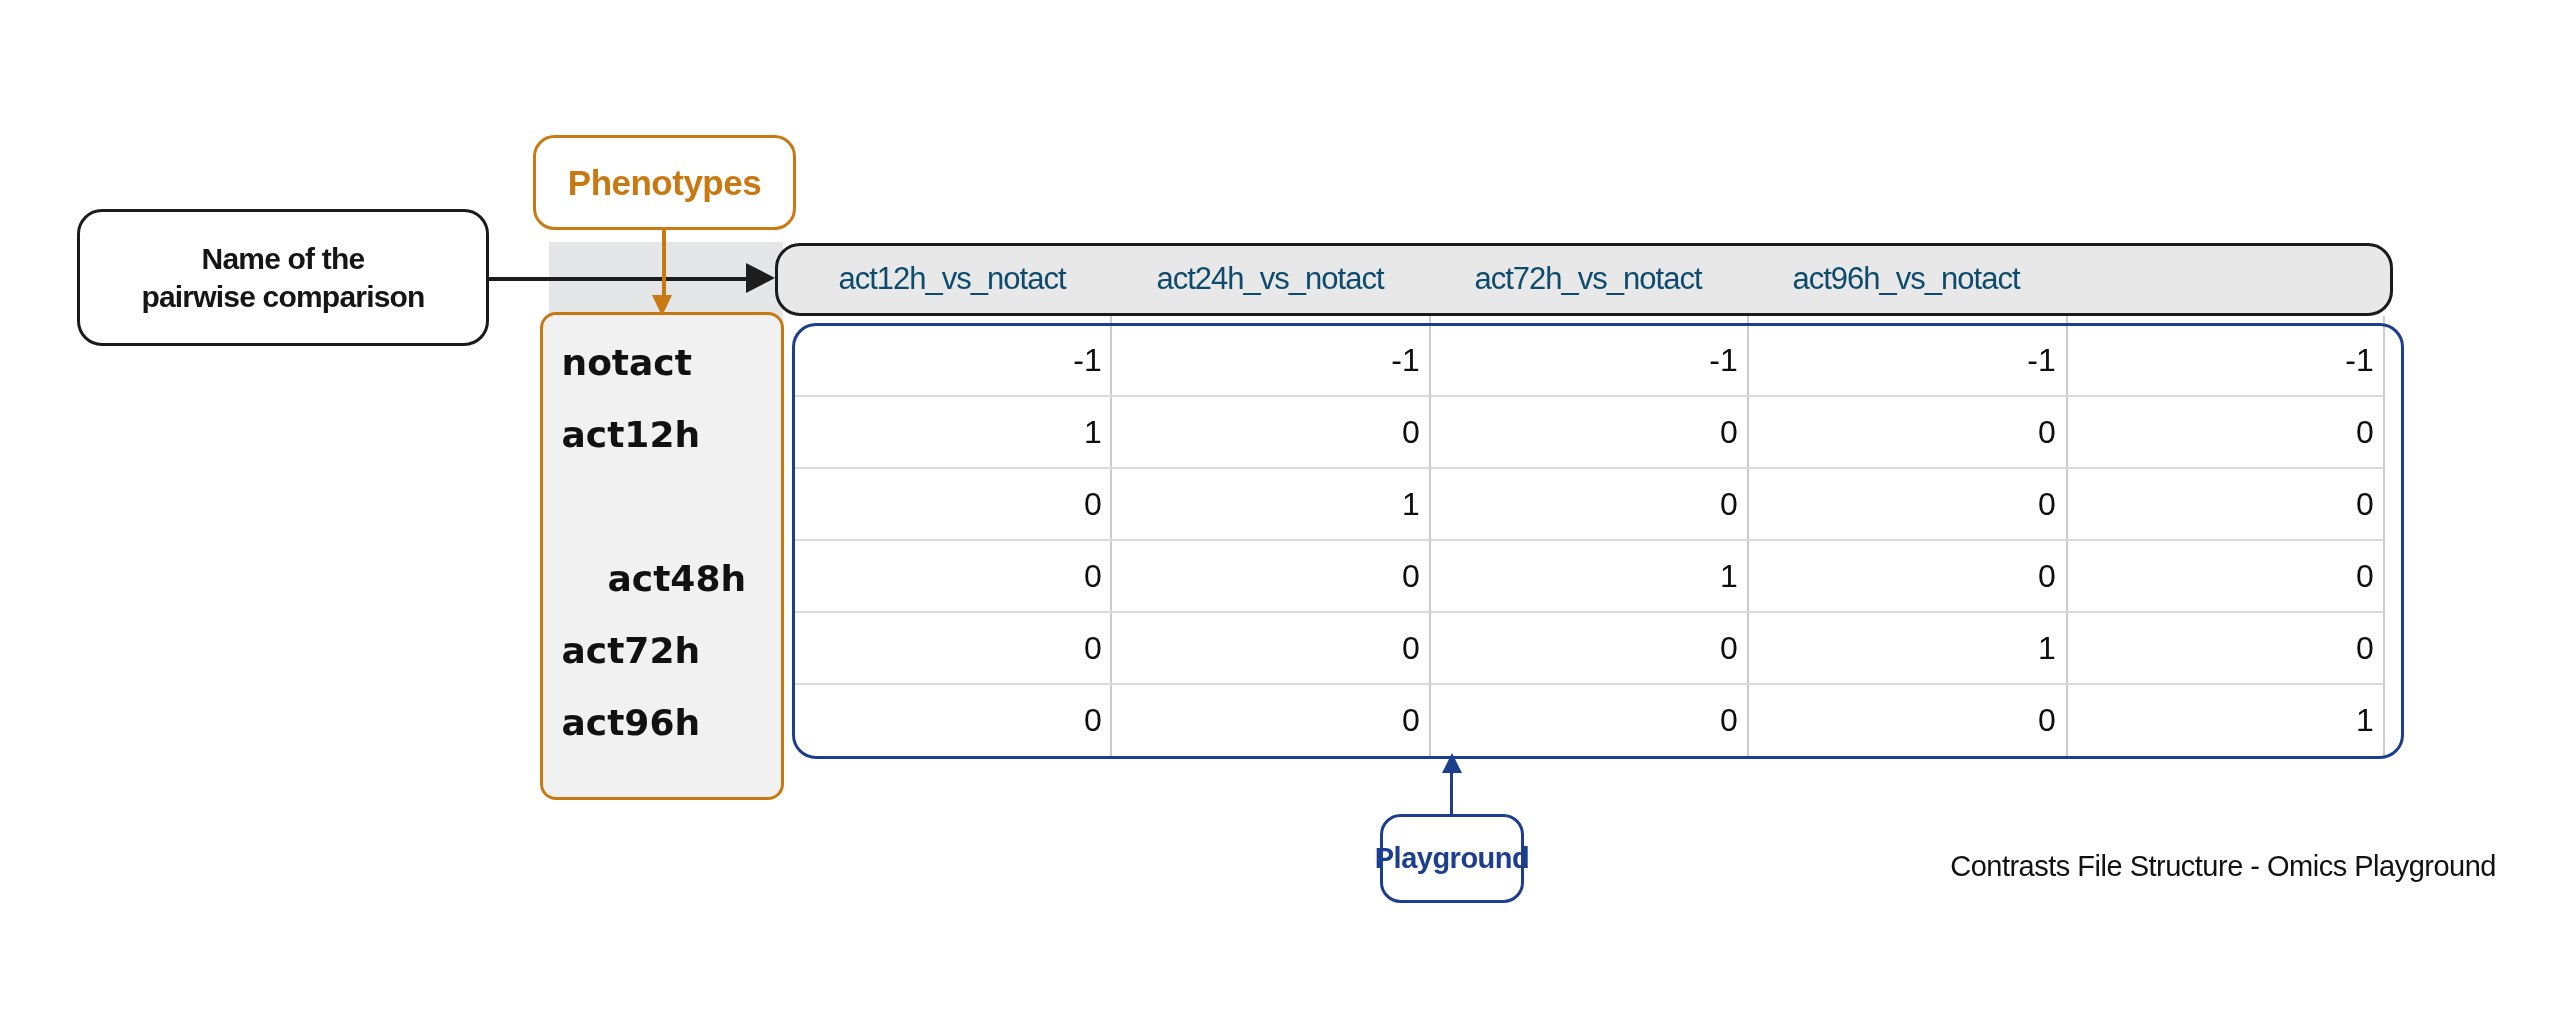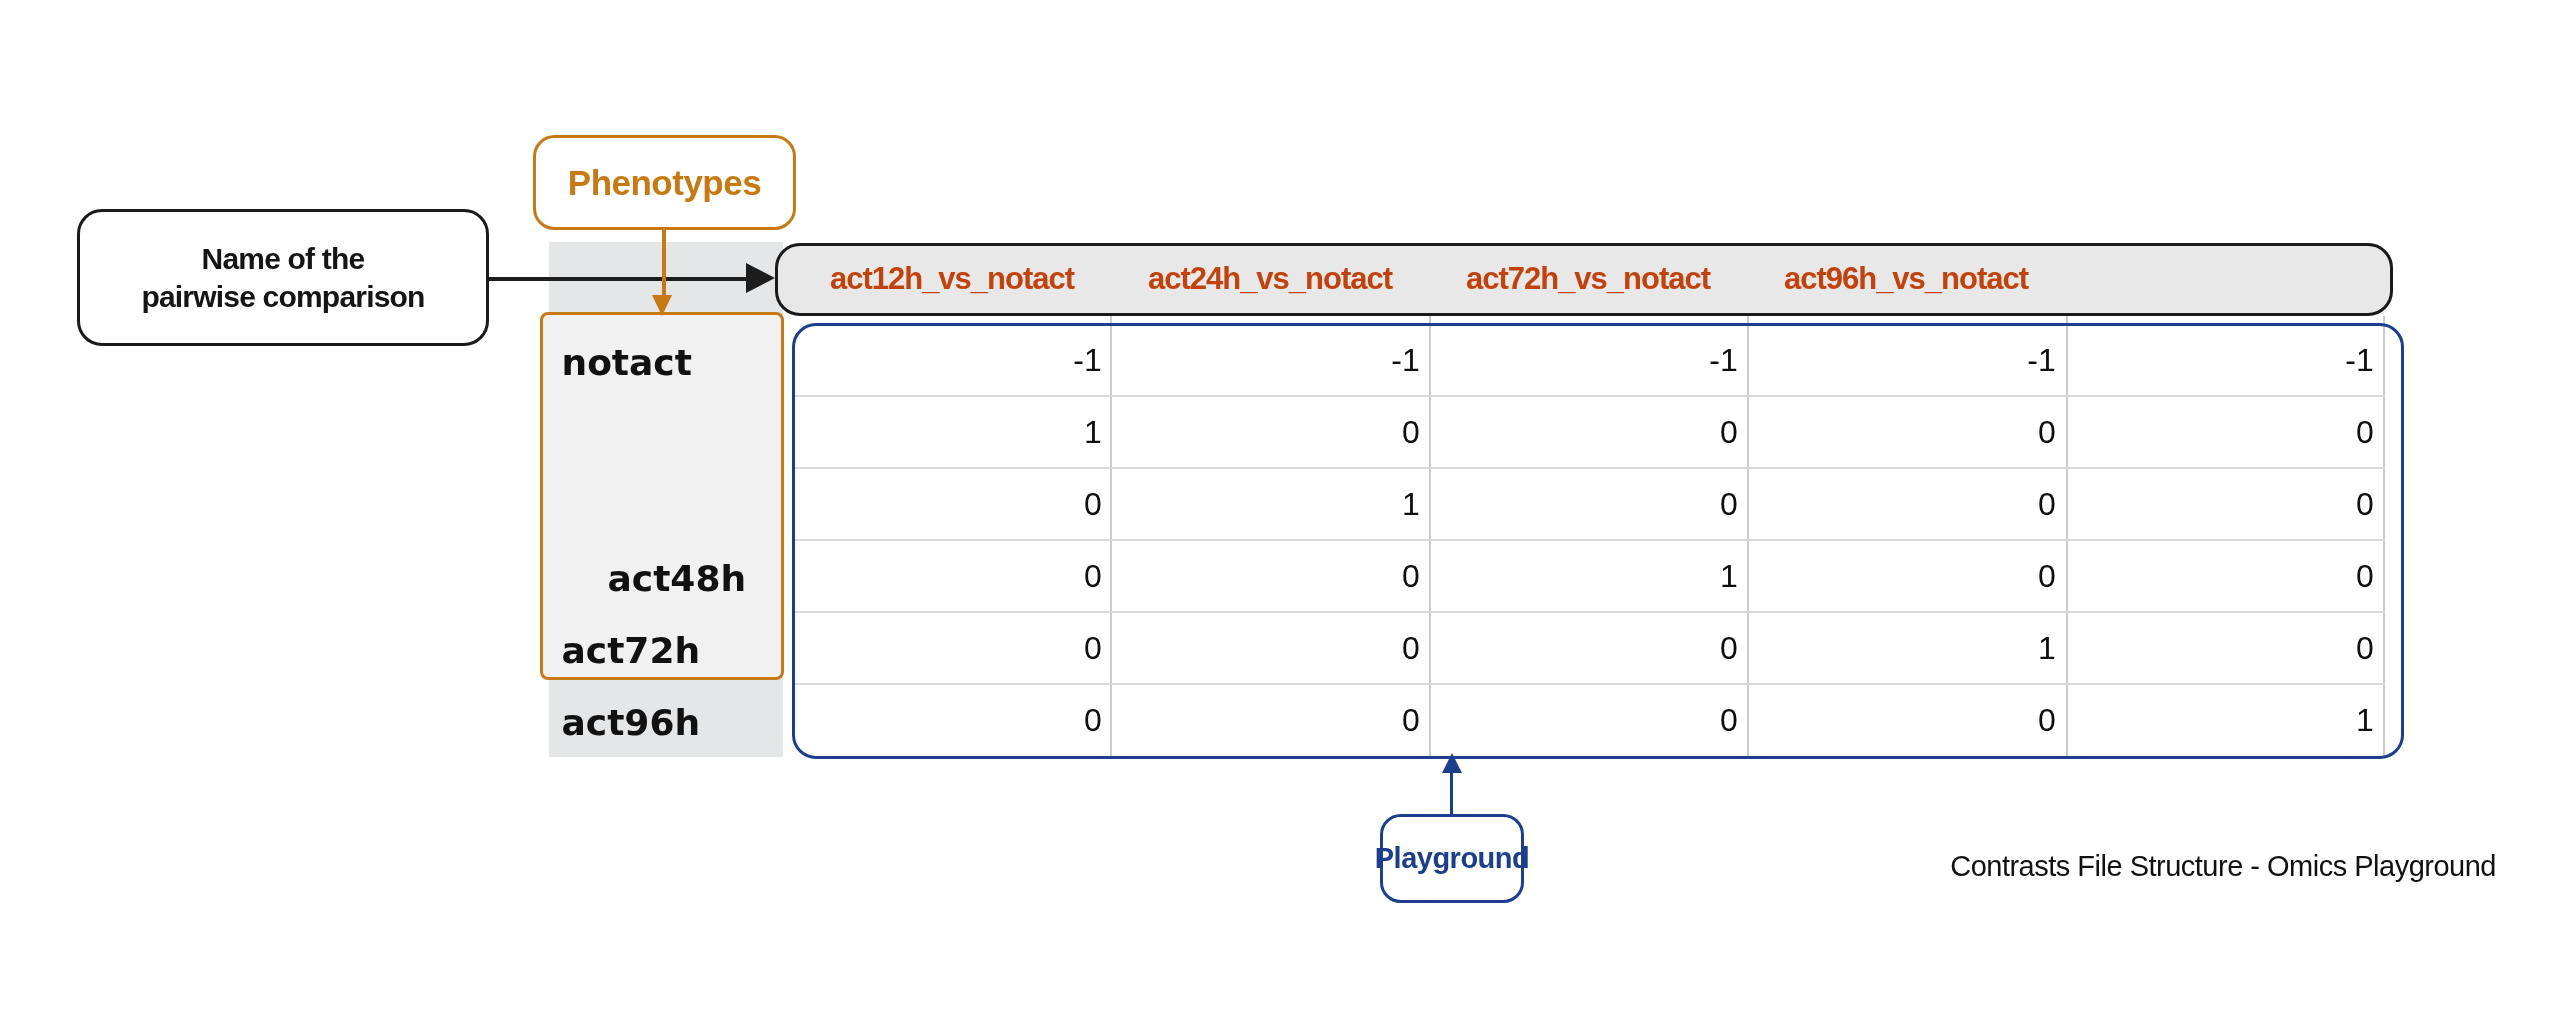--- a/index.html
+++ b/index.html
@@ -42,23 +42,23 @@
     left: 793px; top: 243px;
     width: 1592px; height: 73px;
     display: flex;
     z-index: 4;
   }
   .hcell {
     width: 318px; height: 73px;
     line-height: 71px;
     text-align: center;
     font-size: 31px;
-    font-weight: 700;
+    font-weight: 400;
     letter-spacing: -1px;
-    color: #c2410c;
+    color: #0c4a6e;
     white-space: nowrap;
   }
 
   
   .table-layer {
     position: absolute;
     left: 793px; top: 316px;
     width: 1592px; height: 440px;
     z-index: 2;
   }
@@ -97,24 +97,24 @@
     border-radius: 24px;
     box-sizing: border-box;
     background: transparent;
     z-index: 4;
   }
 
   
   .phenotype-box {
     position: absolute;
     left: 540px; top: 312px;
-    width: 244px; height: 368px;
+    width: 244px; height: 488px;
     background: var(--phenotype-fill, #F1F1F1);
     border: 3.6px solid var(--orange, #C97912);
-    border-radius: 8px;
+    border-radius: 16px;
     box-sizing: border-box;
     z-index: 3;
   }
   .row-label {
     position: absolute;
     left: 18.5px;
     width: 206px; height: 72px;
     line-height: 72px;
     font-family: "DejaVu Sans", sans-serif;
     font-size: 36px;
@@ -289,20 +289,21 @@
   <div class="header-box"></div>
   <div class="header-cells" id="hcells">
       <div class="hcell">act12h_vs_notact</div>
       <div class="hcell">act24h_vs_notact</div>
       <div class="hcell">act72h_vs_notact</div>
       <div class="hcell">act96h_vs_notact</div>
     </div>
 
   <div class="phenotype-box" id="rowlabels">
       <div class="row-label" style="top: 12px;">notact</div>
+      <div class="row-label" style="top: 84px;">act12h</div>
       <div class="row-label" style="top: 228px; margin-left: 46px;">act48h</div>
       <div class="row-label" style="top: 300px;">act72h</div>
       <div class="row-label" style="top: 372px;">act96h</div>
     </div>
 
   <div class="anno-box comparison-box">
     <div class="line">Name of the</div>
     <div class="line">pairwise comparison</div>
   </div>
 

